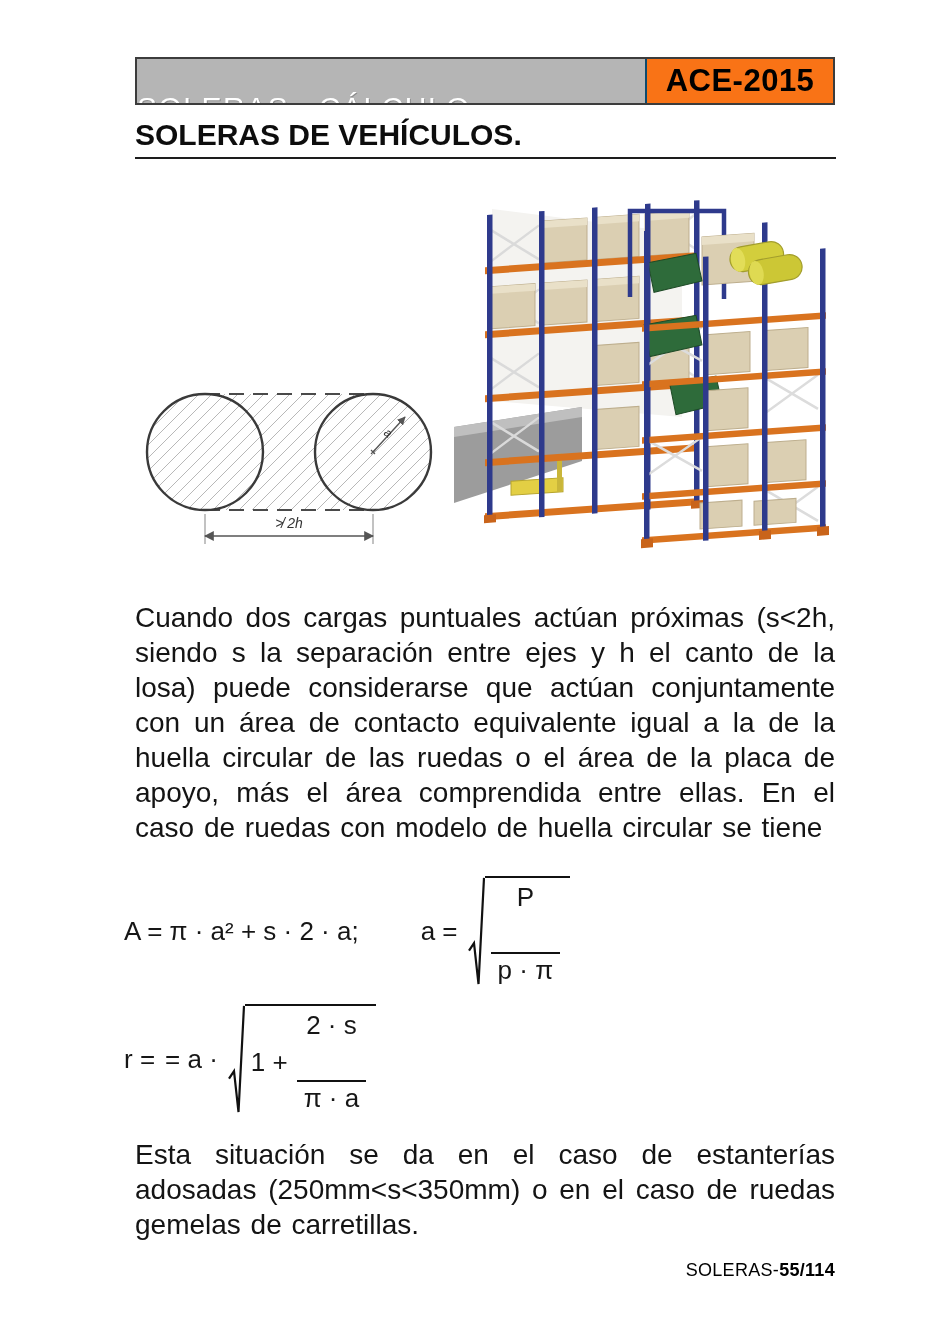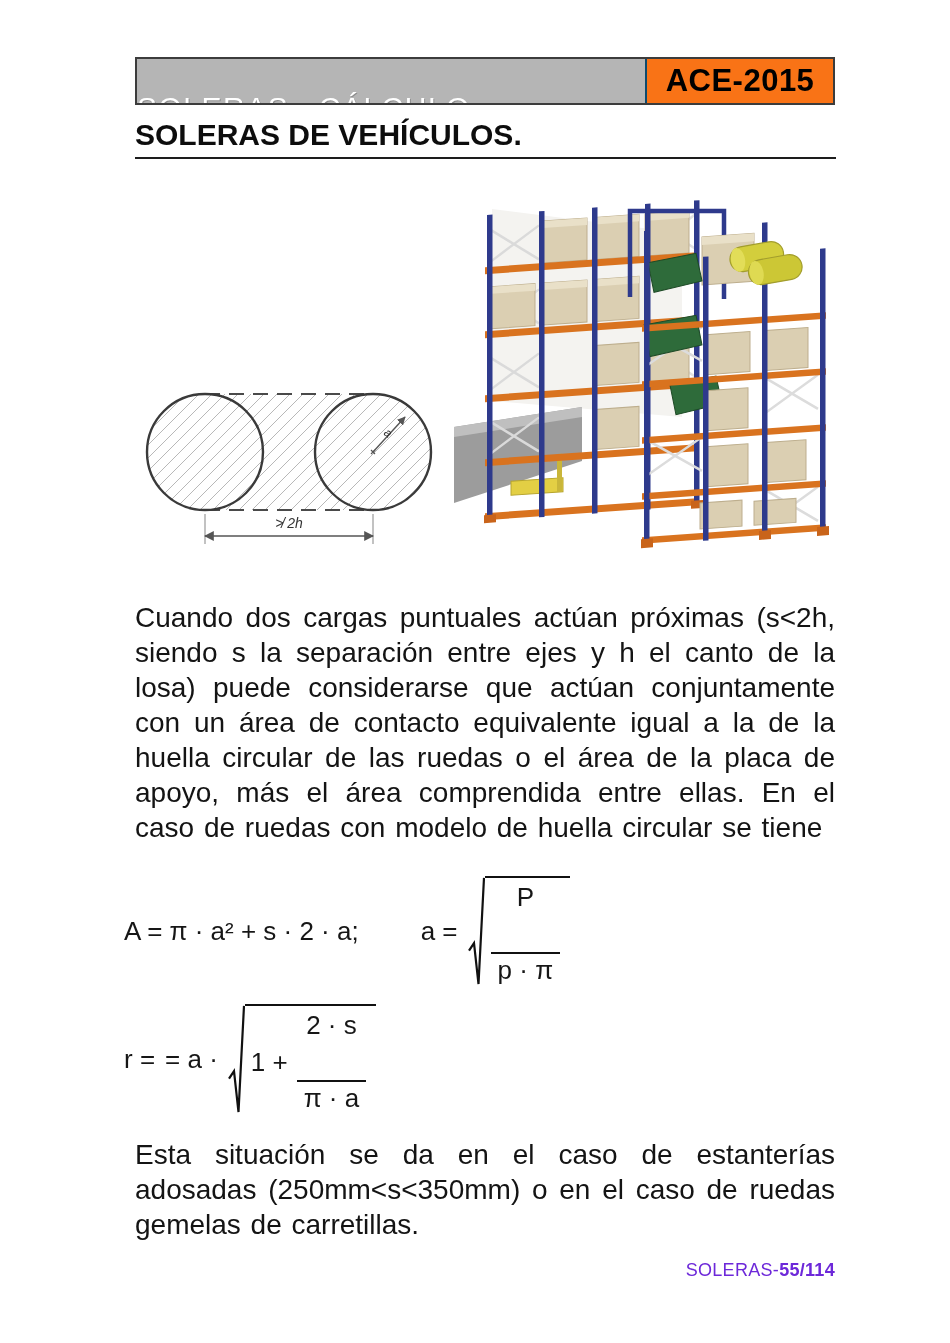--- a/index.html
+++ b/index.html
@@ -41,21 +41,21 @@
   .frac .num{padding:0 7px 2px;}
   .frac .den{border-top:2.4px solid #111;padding:2px 7px 0;margin-top:37px;}
   .sqrt{display:inline-flex;align-items:stretch;}
   .sqrt .rsign{width:17px;flex:0 0 auto;}
   .sqrt .rsign svg{width:100%;height:100%;display:block;}
   .sqrt .radicand{border-top:2.4px solid #111;display:flex;align-items:center;gap:9px;
                   padding:5px 10px 2px 6px;}
 
   
   .footer{position:absolute;left:135px;top:1260px;width:700px;text-align:right;
-          font-size:18px;color:#6d28d9;letter-spacing:0.3px;}
+          font-size:18px;color:#000000;letter-spacing:0.3px;}
   .footer .bold{font-weight:bold;}
 </style>
 </head>
 <body>
 
 <div class="page">
 
   <div class="header-bar">
     <div class="header-title">SOLERAS.  CÁLCULO</div>
     <div class="header-badge">ACE-2015</div>

